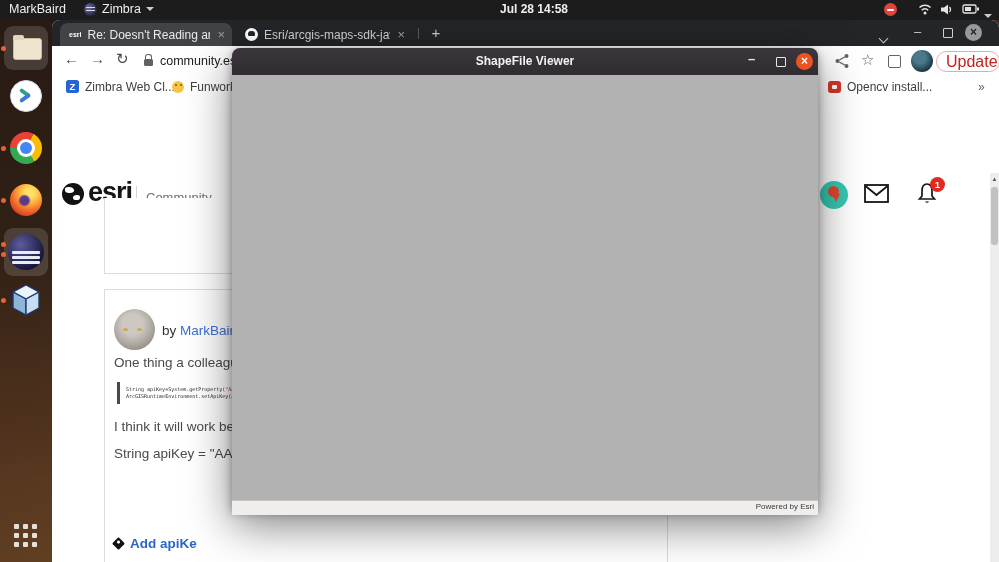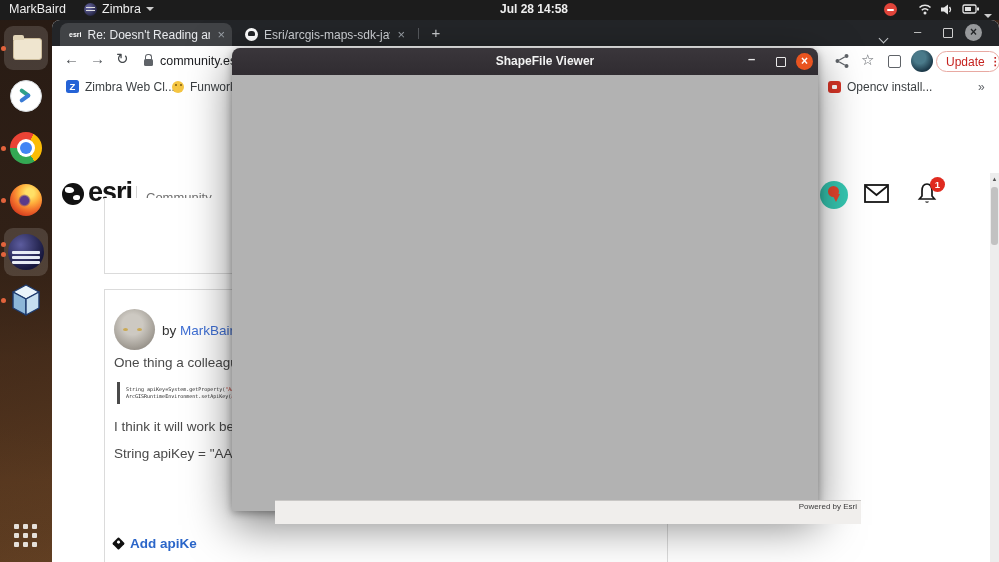--- a/index.html
+++ b/index.html
@@ -66,21 +66,21 @@
   #fwdbtn{color:#55595e;}
   .lock{position:absolute;left:92px;top:13px;width:9px;height:7px;background:#5f6368;border-radius:1.5px;}
   .lock::before{content:"";position:absolute;top:-5px;left:1.3px;width:5px;height:6px;border:1.5px solid #5f6368;border-bottom:none;border-radius:3px 3px 0 0;}
   #url{position:absolute;left:108px;top:8px;font-size:12.5px;color:#202124;}
   #sharebtn{position:absolute;left:782px;top:7px;}
   #starbtn{position:absolute;left:809px;top:5px;font-size:15px;color:#5f6368;}
   #panelbtn{position:absolute;left:836px;top:9px;width:11px;height:11px;border:1.6px solid #5f6368;border-radius:2px;}
   #avatar{position:absolute;left:859px;top:4px;width:22px;height:22px;border-radius:50%;
     background:radial-gradient(circle at 40% 35%,#4a7a8a 0 30%,#1d3a4a 70%,#132530 100%);}
   #updatepill{position:absolute;left:884px;top:5px;width:62px;height:19px;border:1.5px solid #e8a9a2;border-radius:11px;display:flex;align-items:center;}
-  #updatepill .u{color:#c5221f;font-size:12px;margin-left:9px;text-align:center;}
+  #updatepill .u{color:#c5221f;font-size:16px;margin-left:9px;text-align:center;}
   #updatepill .d{color:#c5221f;font-size:11px;font-weight:bold;margin-left:5px;}
 
   #bookmarks{position:absolute;left:0;top:56px;width:947px;height:22px;background:#fff;border-bottom:1px solid #ececec;font-size:12px;color:#3c4043;}
   .z-ic{position:absolute;left:14px;top:4px;width:13px;height:13px;background:#2563d6;border-radius:2.5px;color:#fff;font-size:9.5px;font-weight:bold;text-align:center;line-height:13px;}
   #bm1{position:absolute;left:33px;top:4px;}
   .smiley{position:absolute;left:120px;top:5px;width:12px;height:12px;border-radius:50%;background:#f5c542;}
   .smiley::after{content:"";position:absolute;left:2.5px;top:3px;width:2px;height:2px;background:#7a5b12;border-radius:50%;box-shadow:5px 0 0 #7a5b12;}
   #bm2{position:absolute;left:138px;top:4px;}
   .cv-ic{position:absolute;left:776px;top:5px;width:13px;height:12px;background:#d73527;border-radius:3px;}
   .cv-ic::after{content:"";position:absolute;left:4px;top:4px;width:5px;height:4px;background:#fff;border-radius:1px;}
@@ -121,26 +121,26 @@
   .tag-ic::after{content:"";position:absolute;left:2px;top:2px;width:2.5px;height:2.5px;border-radius:50%;background:#fff;}
   #addtags span{color:#2b66c9;font-size:13.5px;font-weight:bold;}
   #scrollbar{position:absolute;left:938px;top:75px;width:9px;height:467px;background:#ededed;}
   #scrollbar .thumb{position:absolute;left:1px;top:14px;width:7px;height:58px;background:#c2c2c2;border-radius:3px;}
   .scr-ar{position:absolute;left:0;width:9px;text-align:center;font-size:6px;color:#555;}
 
   
   #sfwin{position:absolute;left:232px;top:48px;width:586px;height:463px;z-index:30;border-radius:9px 9px 0 0;
     box-shadow:0 14px 45px rgba(0,0,0,.5),0 2px 8px rgba(0,0,0,.35);background:#b2b2b2;}
   #sftitle{position:absolute;left:0;top:0;width:586px;height:27px;background:linear-gradient(#3a363b,#302c31);border-radius:8px 8px 0 0;}
-  #sftitle .t{position:absolute;left:0;width:586px;top:6px;text-align:center;color:#f2f2f2;font-size:12px;font-weight:bold;padding-left:20px;}
+  #sftitle .t{position:absolute;left:0;width:586px;top:6px;text-align:center;color:#f2f2f2;font-size:12px;font-weight:bold;}
   #sfmin{position:absolute;left:516px;top:3px;color:#e8e8e8;font-size:13px;font-weight:bold;}
   #sfmax{position:absolute;left:544px;top:9px;width:8px;height:8px;border:1.3px solid #e8e8e8;border-radius:1px;}
   #sfclose{position:absolute;left:564px;top:5px;width:17px;height:17px;border-radius:50%;background:#e95420;color:#fff;font-size:12px;font-weight:bold;text-align:center;line-height:16px;}
   #sfcontent{position:absolute;left:0;top:27px;width:586px;height:425px;background:#b2b2b2;}
-  #sfstrip{position:absolute;left:0;top:452px;width:586px;height:24px;background:#f0eeec;border-top:1px solid #c9c7c5;box-sizing:border-box;margin-left:43px;}
+  #sfstrip{position:absolute;left:0;top:452px;width:586px;height:15px;background:#f0eeec;border-top:1px solid #c9c7c5;box-sizing:border-box;}
   #sfstrip span{position:absolute;right:4px;top:1px;font-size:8px;color:#3a3a3a;}
 
   svg{display:block;}
 </style>
 </head>
 <body>
 
 <div id="screen">
 
   <div id="chrome">

